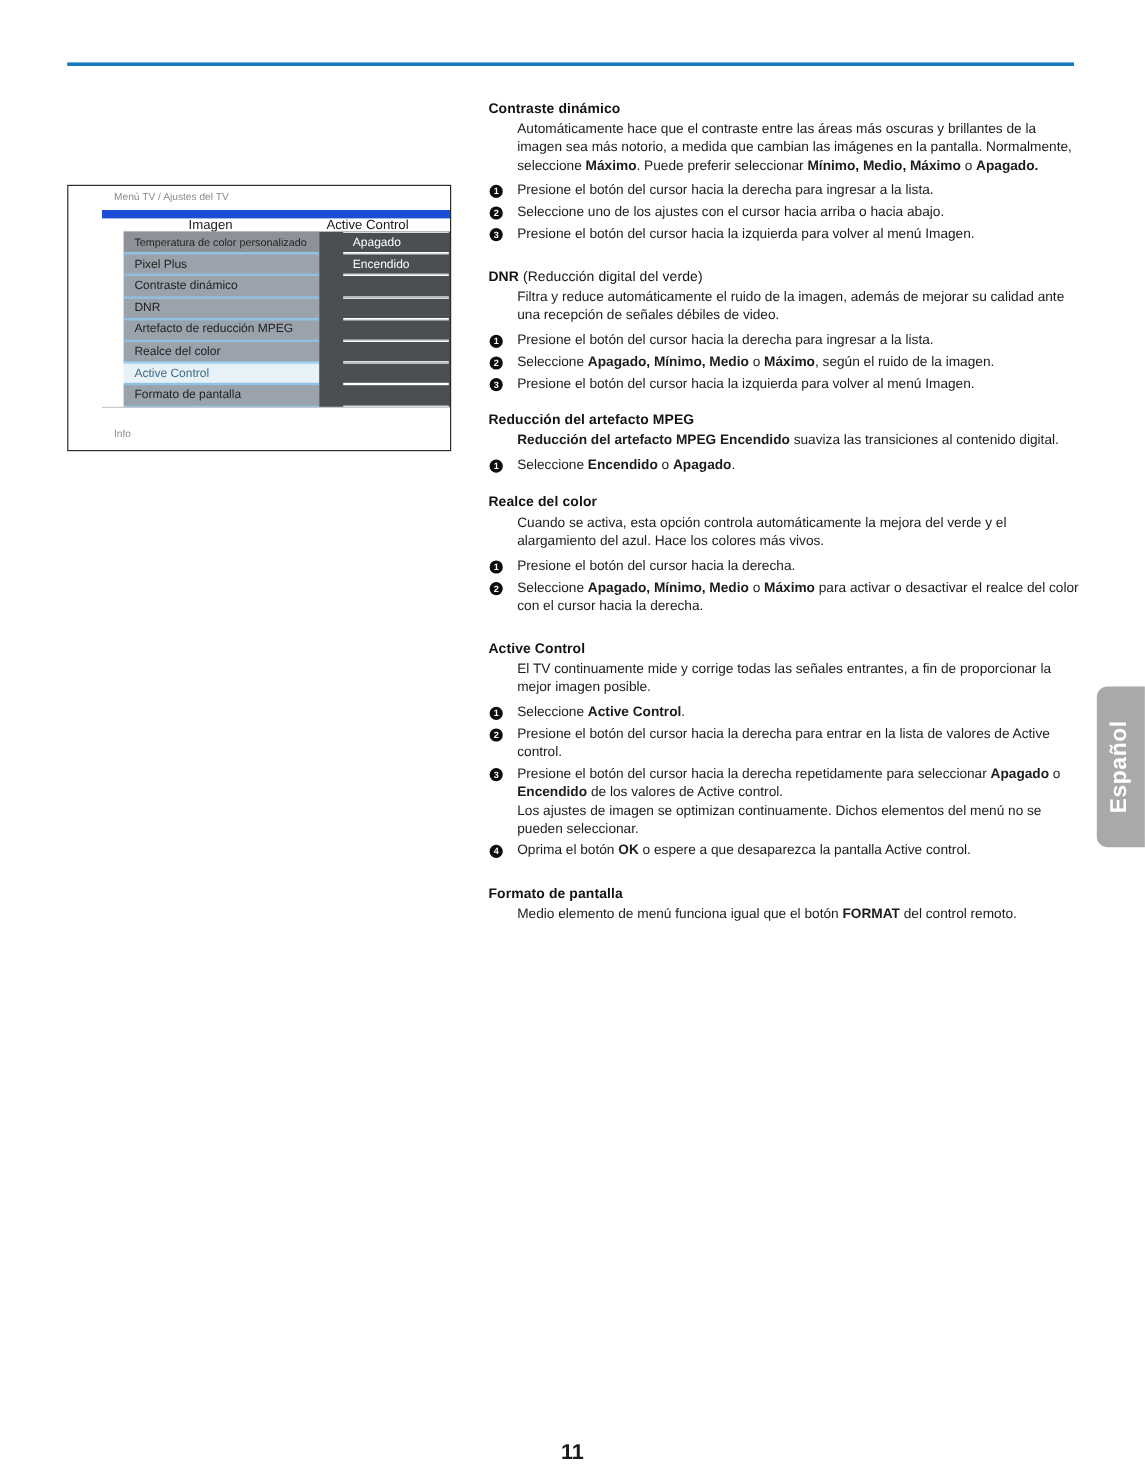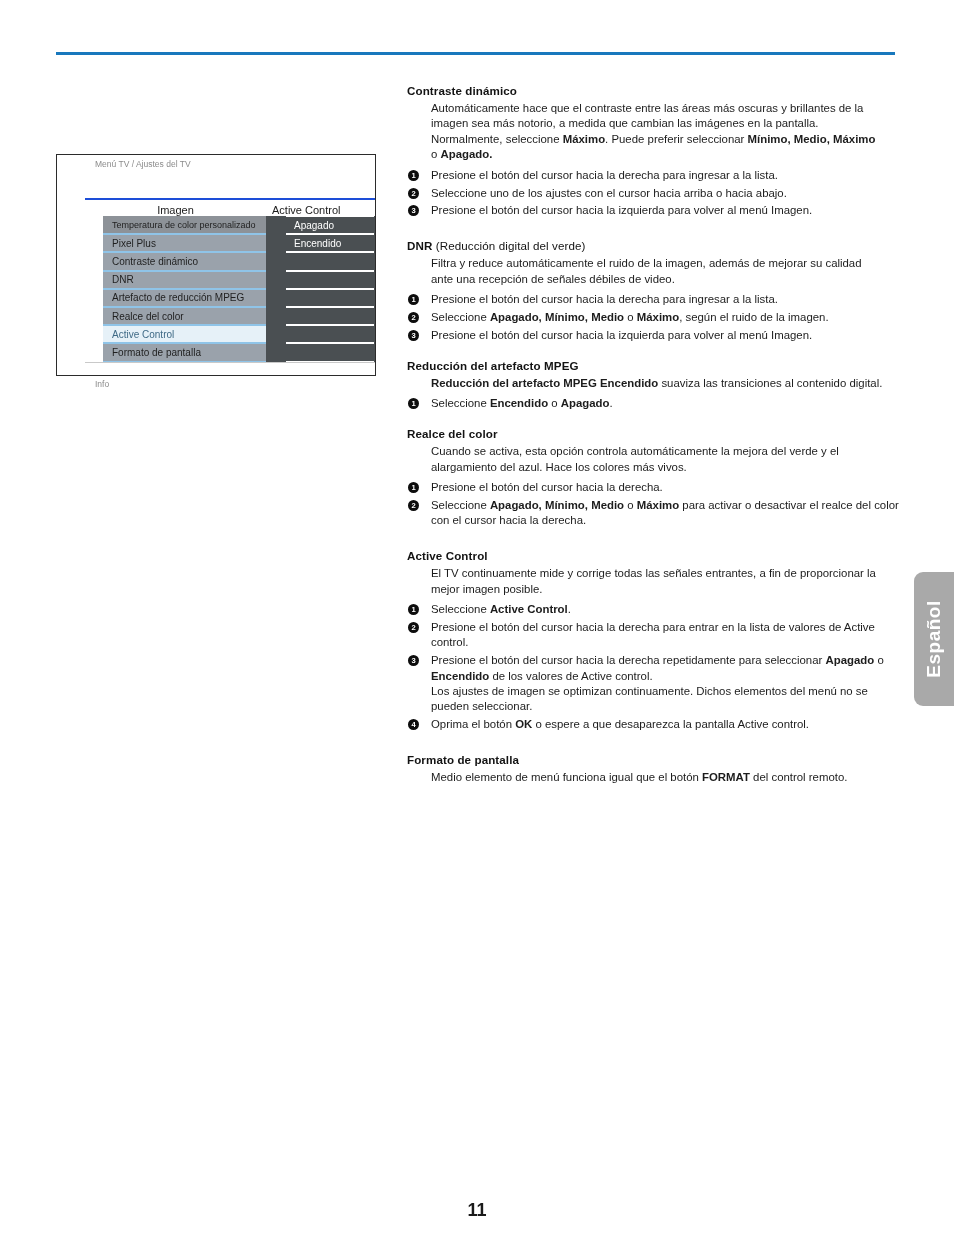--- a/index.html
+++ b/index.html
@@ -50,23 +50,22 @@
   }
   .tv-breadcrumb{
     height:20px;
     padding:4px 0 0 10px;
     font-size:8.5px;
     color:#8b8b8b;
   }
   .tv-headrow{
     display:flex;
     height:18px;
-    border-top:2px solid #1d4ed8;
-    align-items:flex-end;
-    margin-top:23px;
+    border-top:7px solid #1d4ed8;
+    align-items:flex-start;
   }
   .tv-head-left{
     width:181px;
     text-align:center;
     font-size:11px;
     color:#1a1a1a;
   }
   .tv-head-right{
     flex:1;
     padding-left:6px;
@@ -144,21 +143,21 @@
   .sec{ margin-bottom:0; }
   .sec-head{
     font-size:11.6px;
     font-weight:bold;
     color:#131313;
     margin:0 0 4px 0;
     letter-spacing:.1px;
   }
   .sec-head .reg{ font-weight:normal; }
   .para{
-    margin:0 16px 5px 0;
+    margin:0 1px 5px 0;
     padding-left:24px;
     font-size:11.4px;
     line-height:15.4px;
     color:#1c1c1c;
   }
   .steps{
     margin:0;
     padding:0;
     list-style:none;
   }

